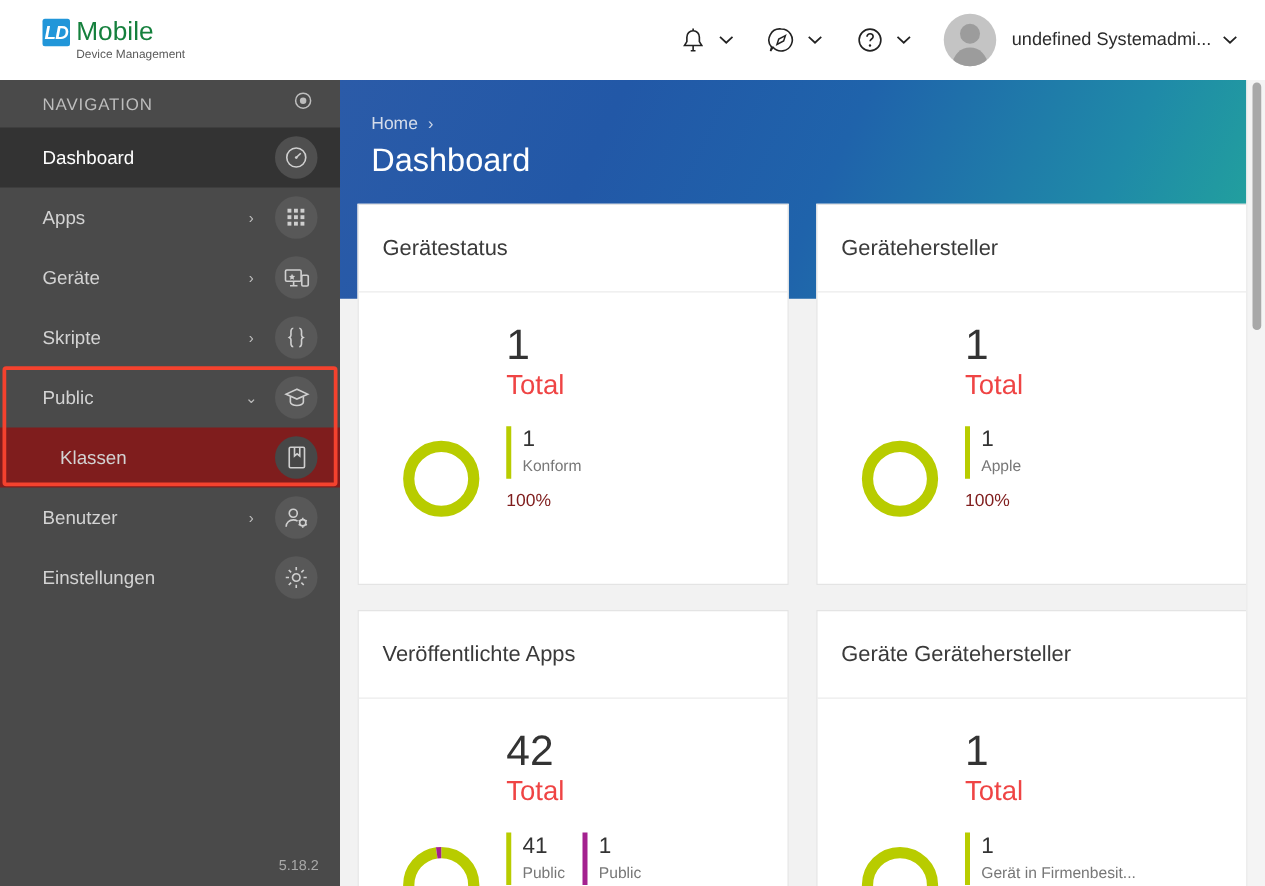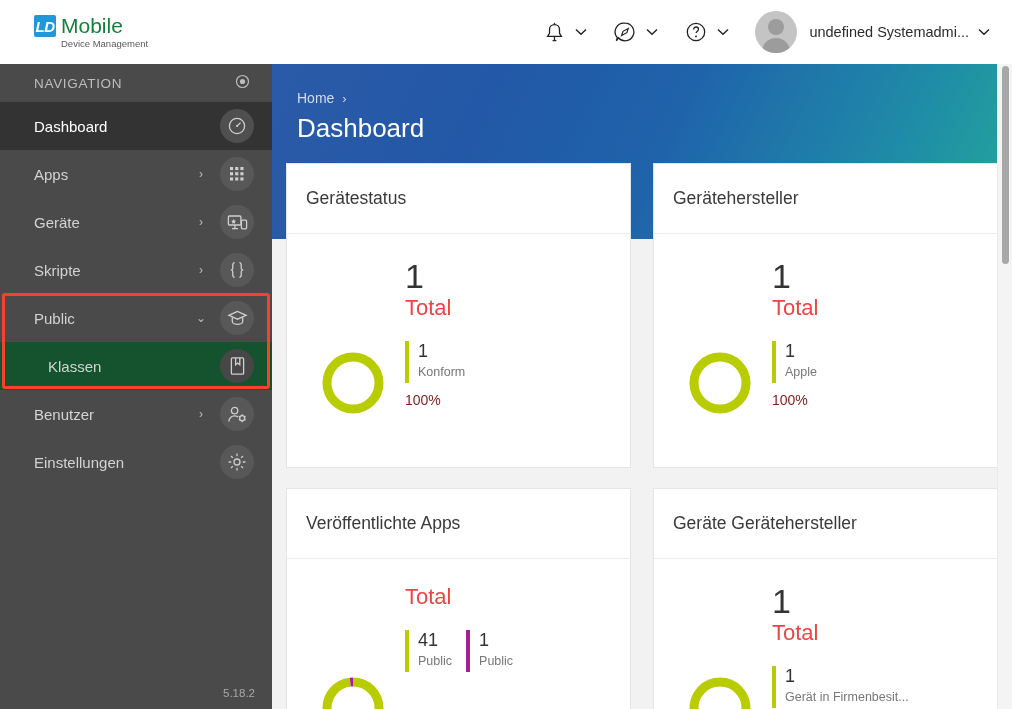--- a/index.html
+++ b/index.html
@@ -55,21 +55,21 @@
   }
   .nav-header-label {
     font-size: 13.5px; letter-spacing: 0.7px; color: #bdbdbd;
   }
   .nav-item {
     position: relative; height: 48px; display: flex; align-items: center;
     padding-left: 34px; padding-right: 18px; cursor: pointer;
   }
   .nav-item.active { background: #333333; }
   .nav-item.active .nav-label { color: #ffffff; font-weight: 500; }
-  .nav-item.sub { background: #14532d; padding-left: 48px; gap: 20px; }
+  .nav-item.sub { background: #7f1d1d; padding-left: 48px; gap: 20px; }
   .nav-label { font-size: 15px; color: #d3d3d3; flex: 1; }
   .nav-arrow { font-size: 12px; color: #bdbdbd; margin-right: 14px; width: 10px;
     display: flex; align-items: center; justify-content: center; }
   .nav-badge {
     width: 34px; height: 34px; border-radius: 50%; background: #585858;
     display: flex; align-items: center; justify-content: center; flex: none;
   }
   .nav-item.active .nav-badge { background: #4f4f4f; }
   .nav-item.sub .nav-badge { background: #474747; }
 
@@ -380,20 +380,21 @@
             <span class="card-title">Veröffentlichte Apps</span>
           </div>
           <div class="card-body">
             <div class="donut-wrap">
               <svg class="donut" viewBox="0 0 64 64">
                 <circle cx="32" cy="32" r="26" fill="none" stroke="#b8cc00" stroke-width="9" stroke-dasharray="159.44211035498918 3.9207076316800737" stroke-dashoffset="0" transform="rotate(-90 32 32)"></circle>
                 <circle cx="32" cy="32" r="26" fill="none" stroke="#a4218f" stroke-width="9" stroke-dasharray="3.920707631680062 159.44211035498918" stroke-dashoffset="-159.44211035498918" transform="rotate(-90 32 32)"></circle>
               </svg>
             </div>
             <div class="stats">
+              <div class="stat-total-num">42</div>
               <div class="stat-total-label">Total</div>
               <div class="legend">
                 <div class="legend-item">
                   <span class="legend-bar" style="background:#b8cc00"></span>
                   <span><span class="legend-num">41</span><div class="legend-label">Public</div></span>
                 </div>
                 <div class="legend-item">
                   <span class="legend-bar" style="background:#a4218f"></span>
                   <span><span class="legend-num">1</span><div class="legend-label">Public</div></span>
                 </div>

